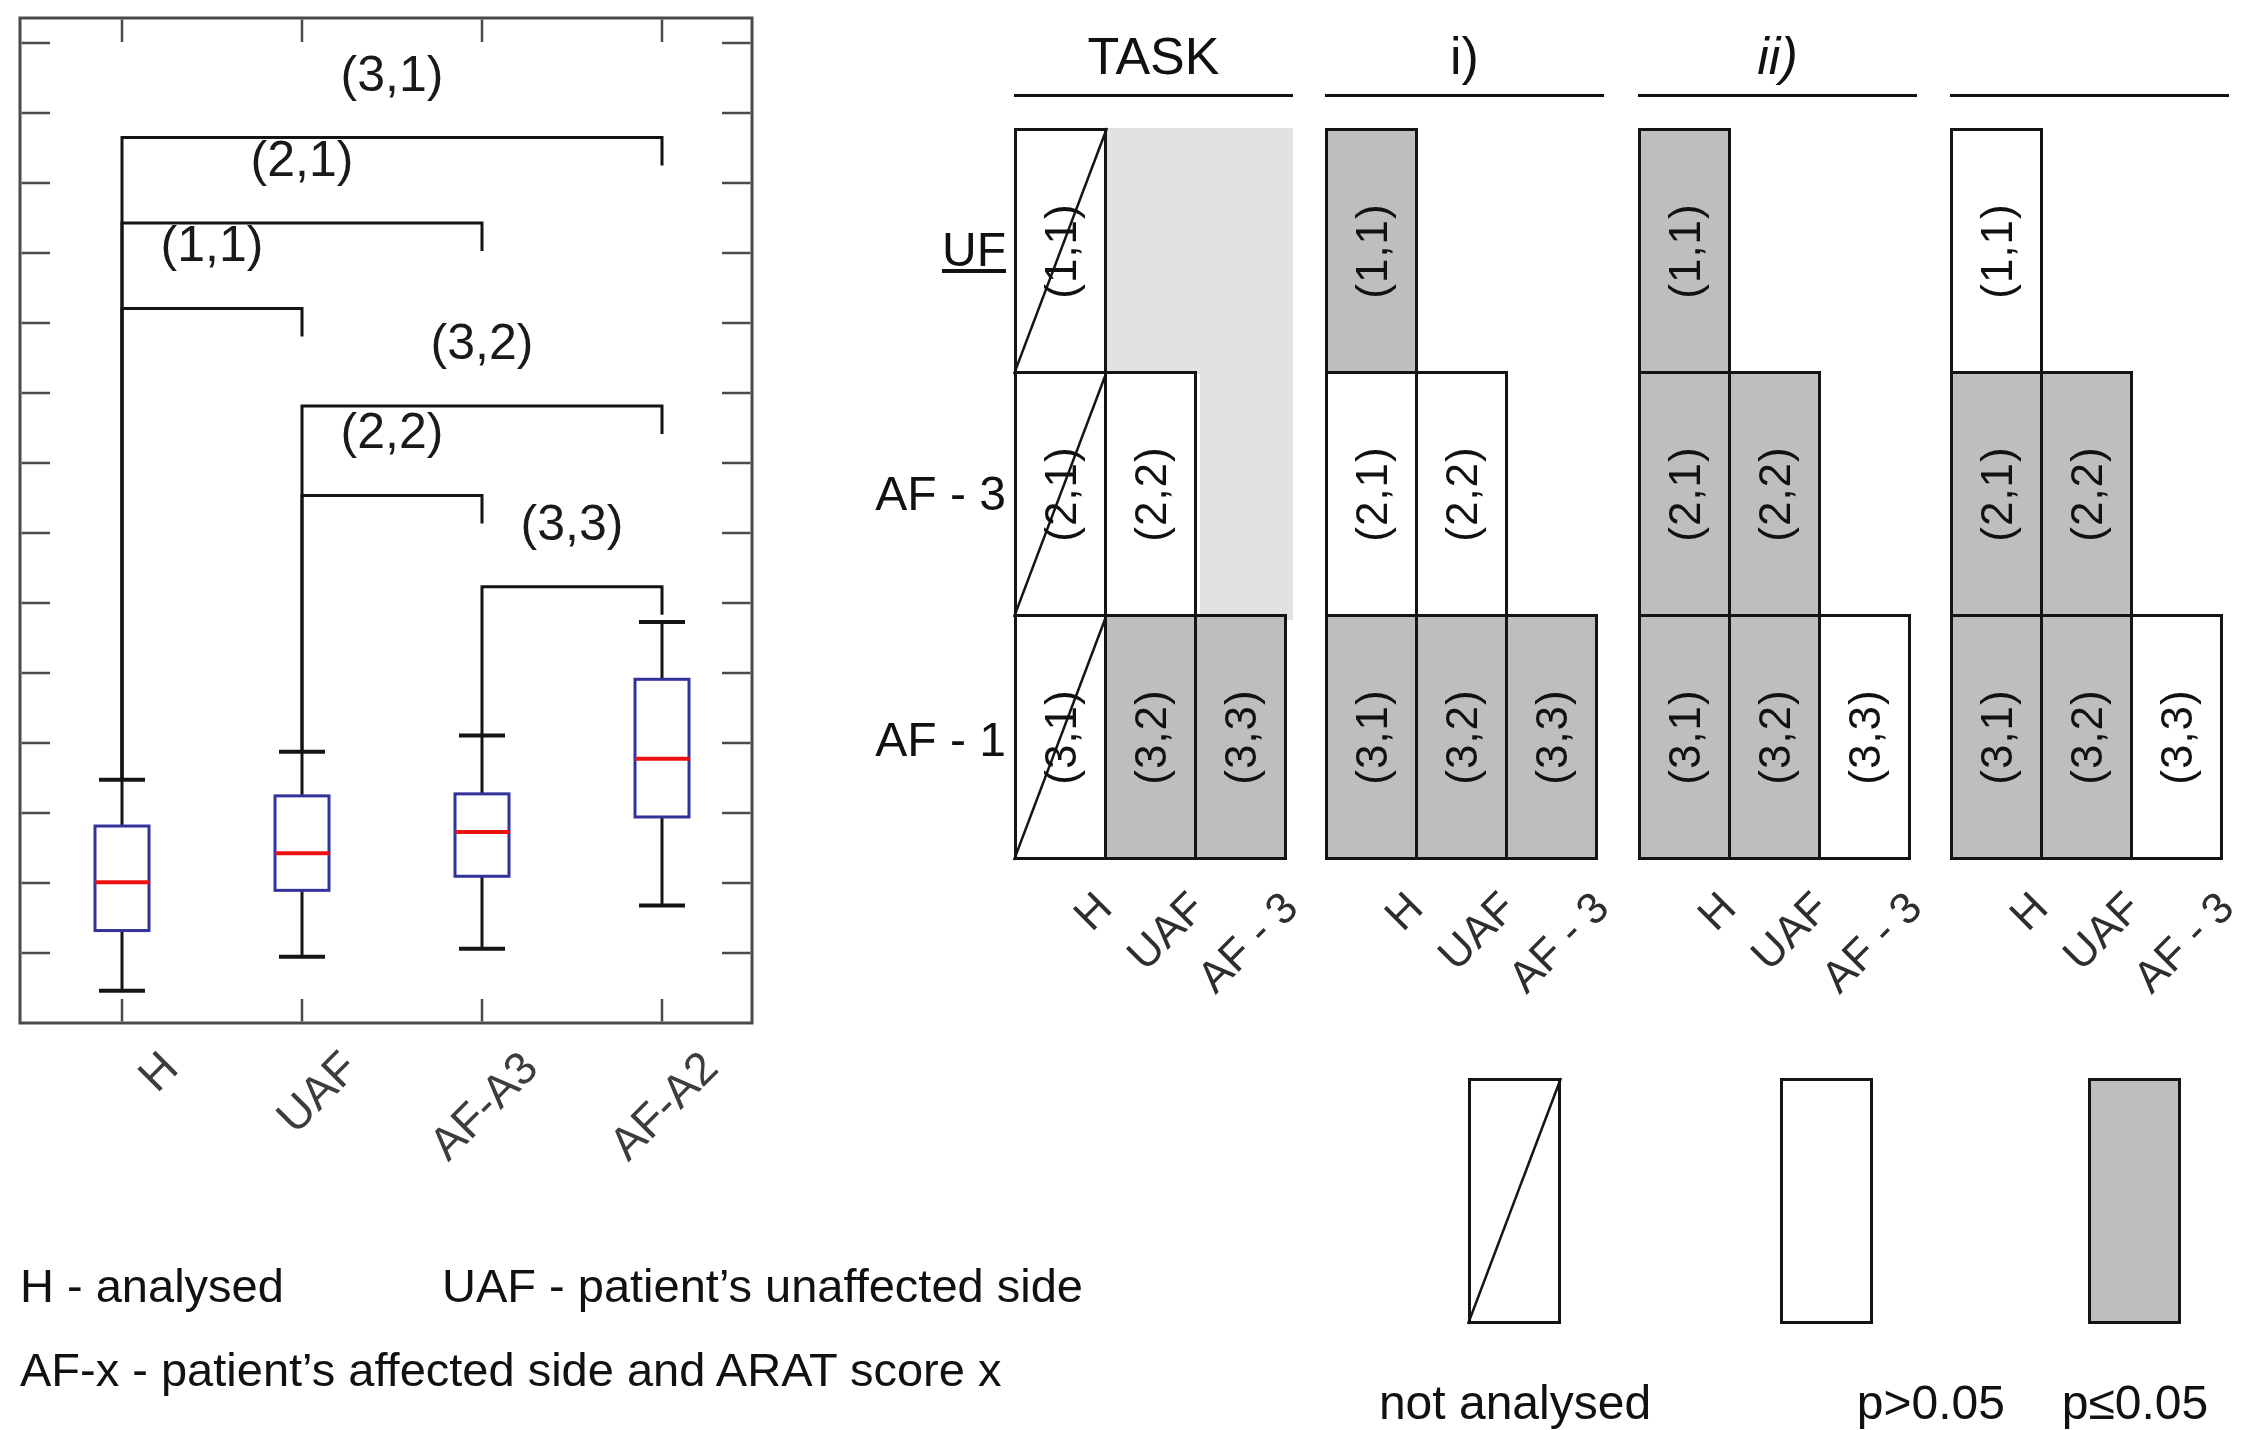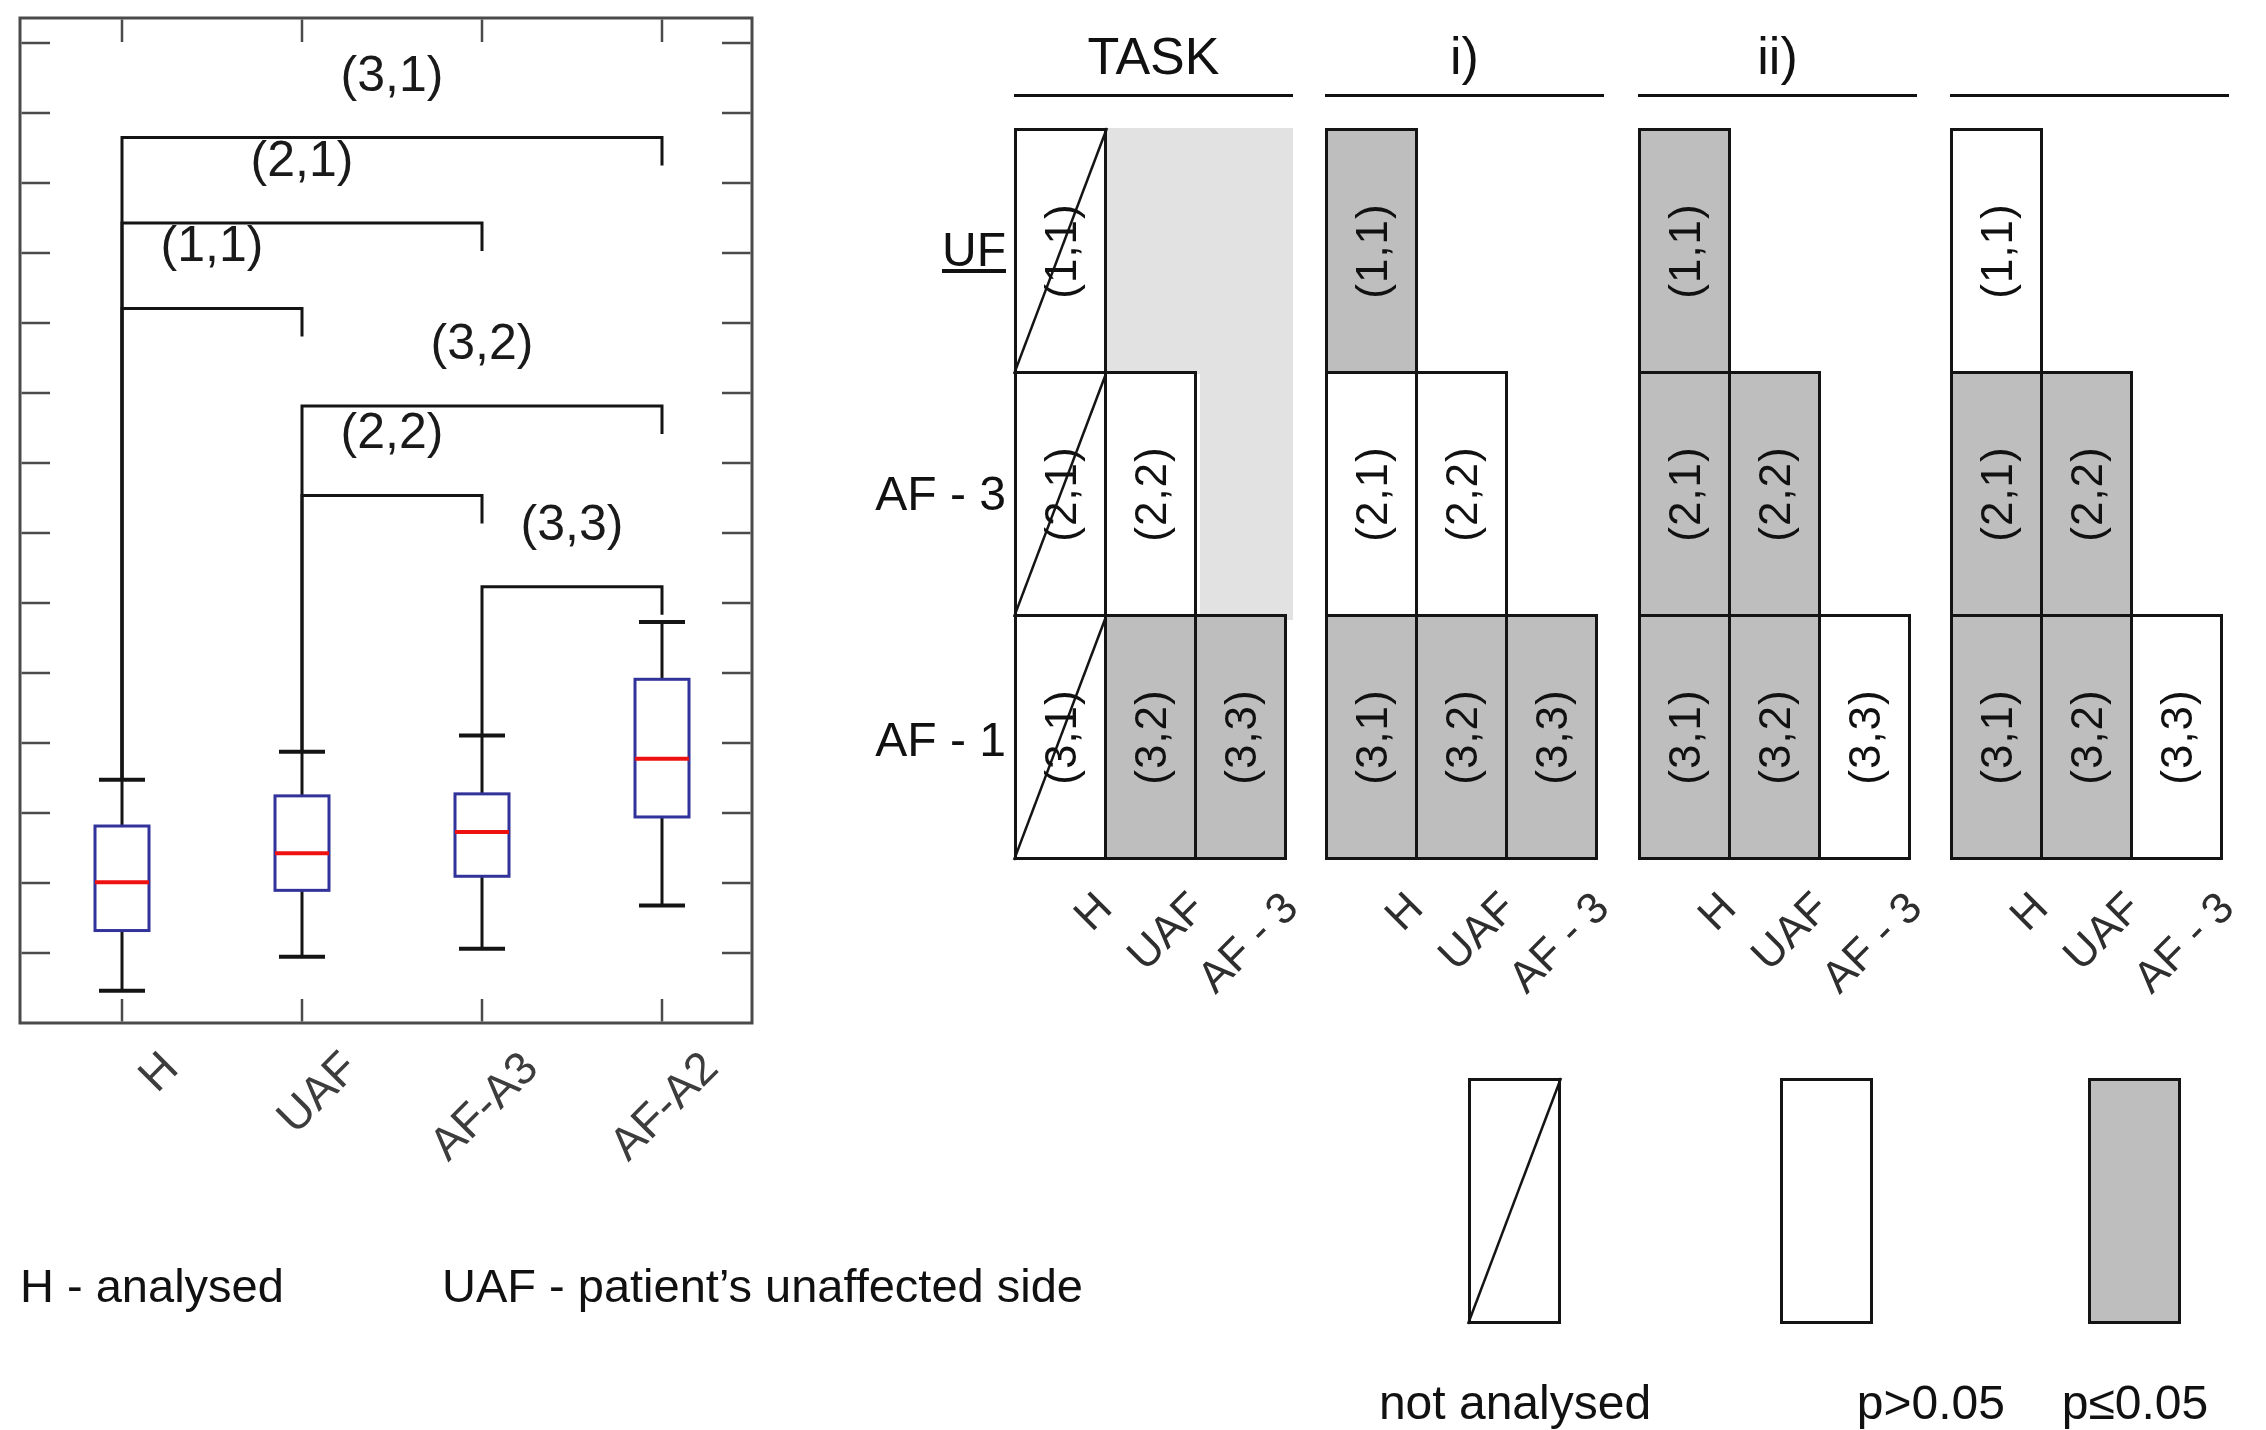--- a/index.html
+++ b/index.html
@@ -217,29 +217,30 @@
         <svg class="slash" viewBox="0 0 93 246">
           <line x1="0" y1="246" x2="93" y2="0" stroke="#141414" stroke-width="2.5"></line>
         </svg>
       </div>
       <div class="cell" style="left:1780px;top:1078px;"></div>
       <div class="cell gray" style="left:2088px;top:1078px;"></div>
     </div>
 
   <div class="header" style="left:1014px;top:26px;width:279px;">TASK</div>
   <div class="header" style="left:1325px;top:26px;width:279px;">i)</div>
-  <div class="header" style="left:1638px;top:26px;width:279px;">ii)</div>
+  <div class="header" style="left:1638px;top:26px;width:279px;font-style:italic;">ii)</div>
   <div class="header-rule" style="left:1014px;top:94px;width:279px;"></div>
   <div class="header-rule" style="left:1325px;top:94px;width:279px;"></div>
   <div class="header-rule" style="left:1638px;top:94px;width:279px;"></div>
   <div class="header-rule" style="left:1950px;top:94px;width:279px;"></div>
 
   <div class="rowlabel" style="left:706px;top:222px;text-decoration:underline;">UF</div>
   <div class="rowlabel" style="left:706px;top:466px;">AF - 3</div>
   <div class="rowlabel" style="left:706px;top:712px;">AF - 1</div>
 
   <div class="legend-label" style="left:1335px;top:1352px;">not analysed</div>
   <div class="legend-label" style="left:1645px;top:1352px;text-align:right;">p&gt;0.05</div>
   <div class="legend-label" style="left:1955px;top:1352px;">p≤0.05</div>
 
   <div class="footnote" style="left:20px;top:1258px;">H - analysed</div>
   <div class="footnote" style="left:442px;top:1258px;">UAF - patient’s unaffected side</div>
+  <div class="footnote" style="left:20px;top:1342px;">AF-x - patient’s affected side and ARAT score x</div>
 </div>
 
 </body></html>

